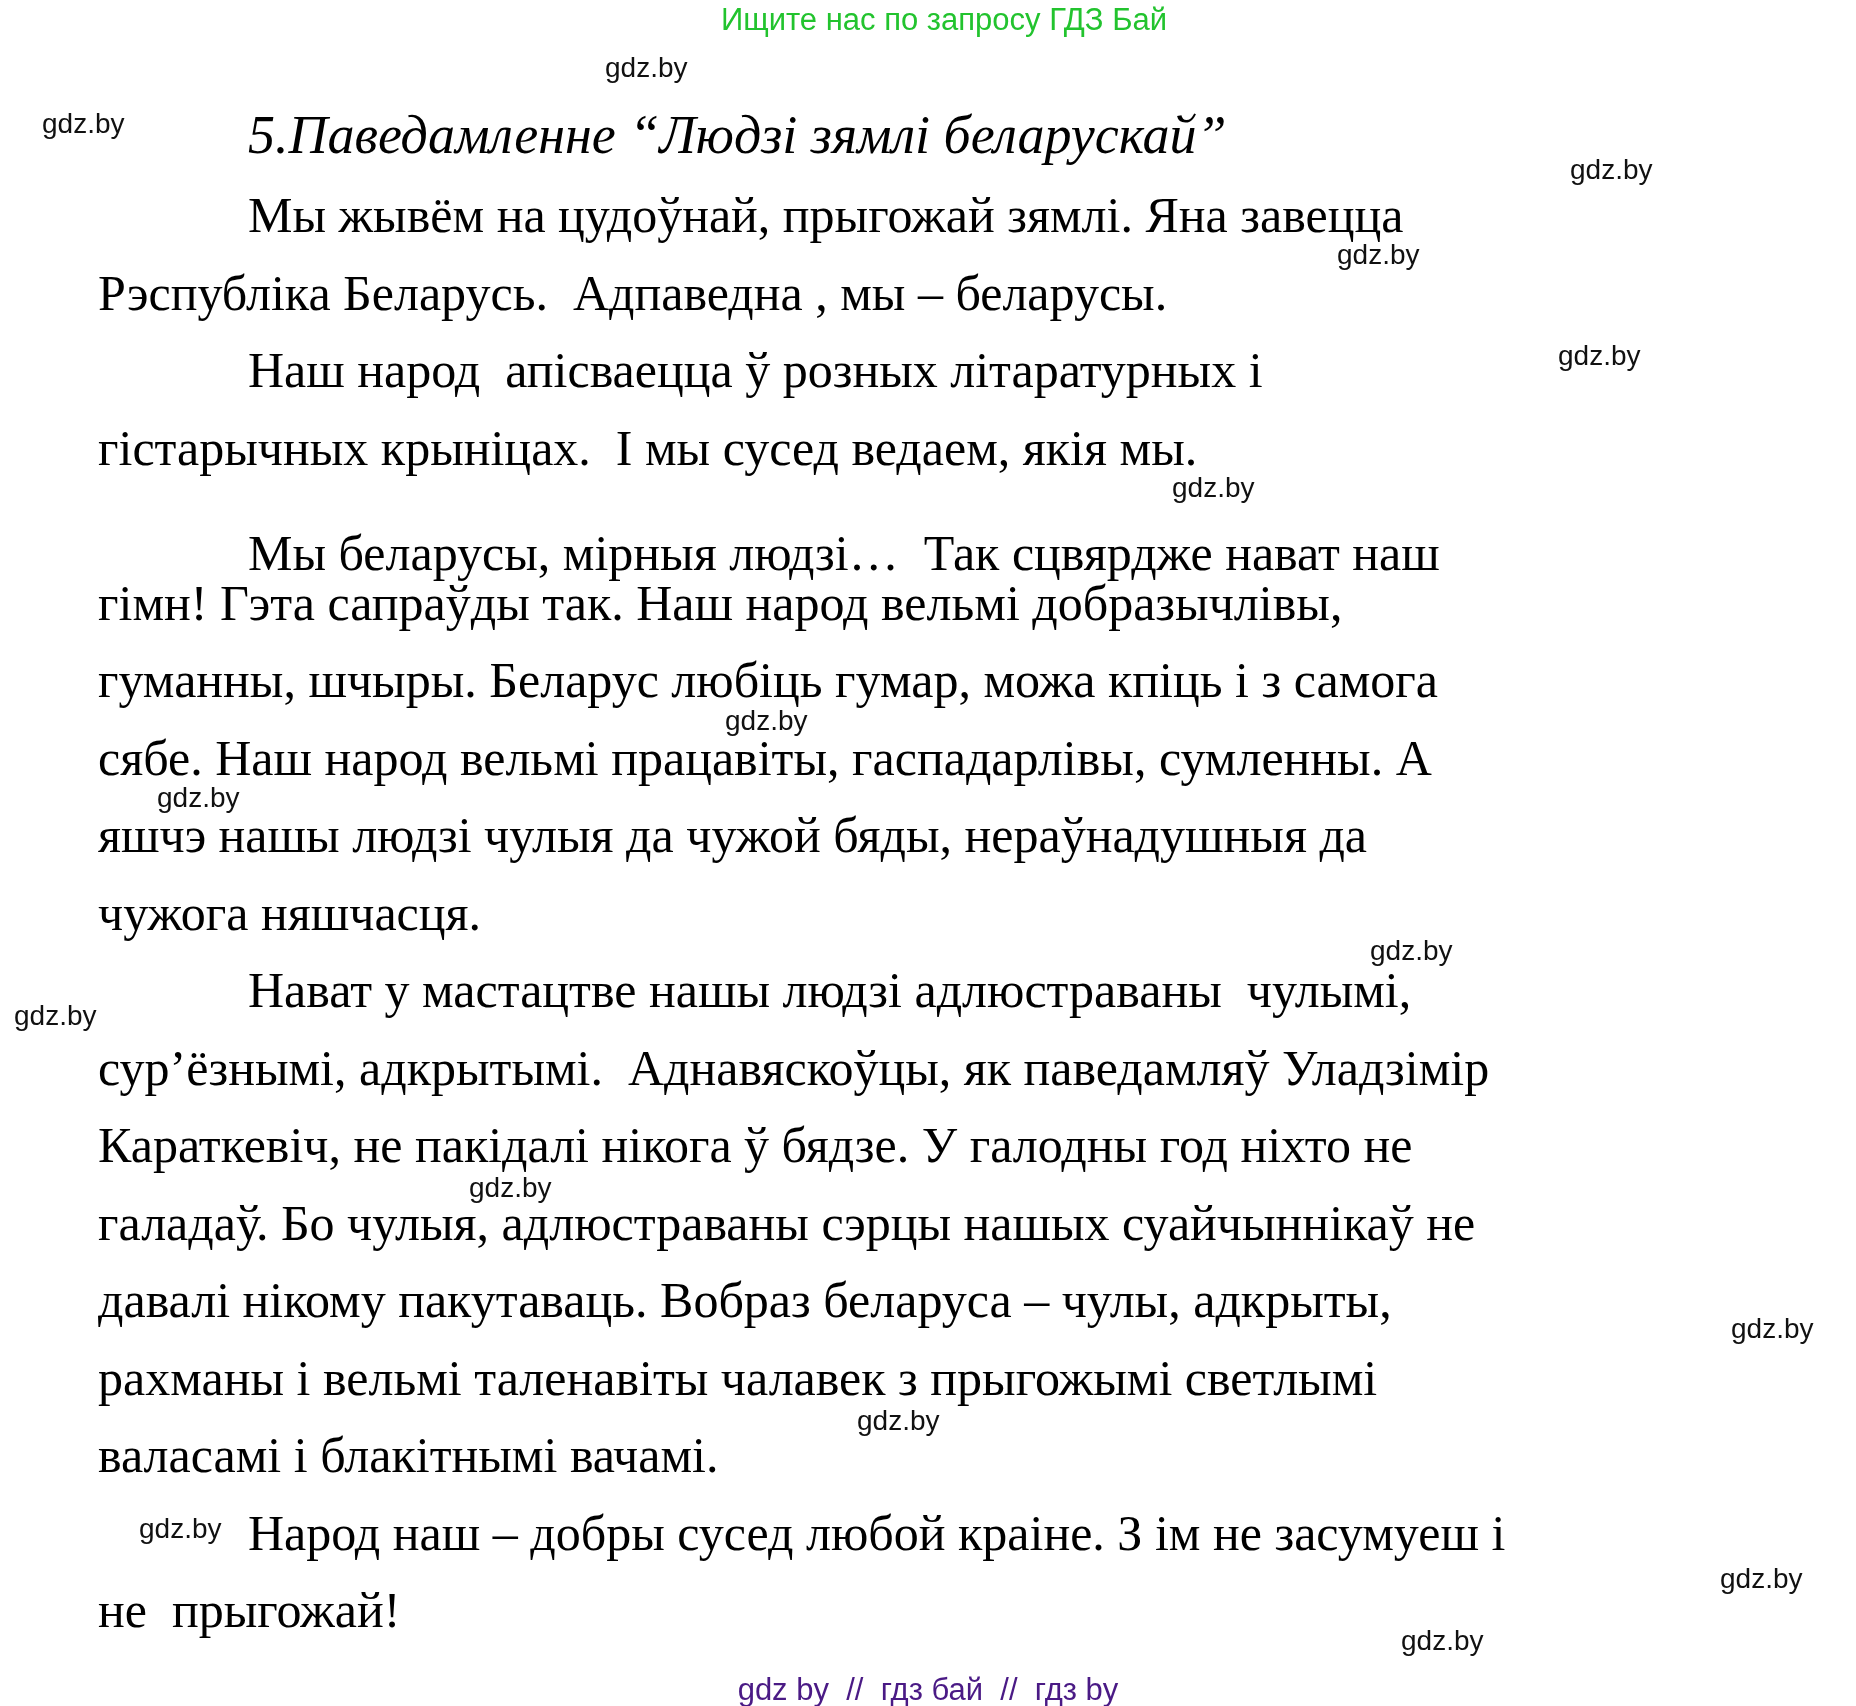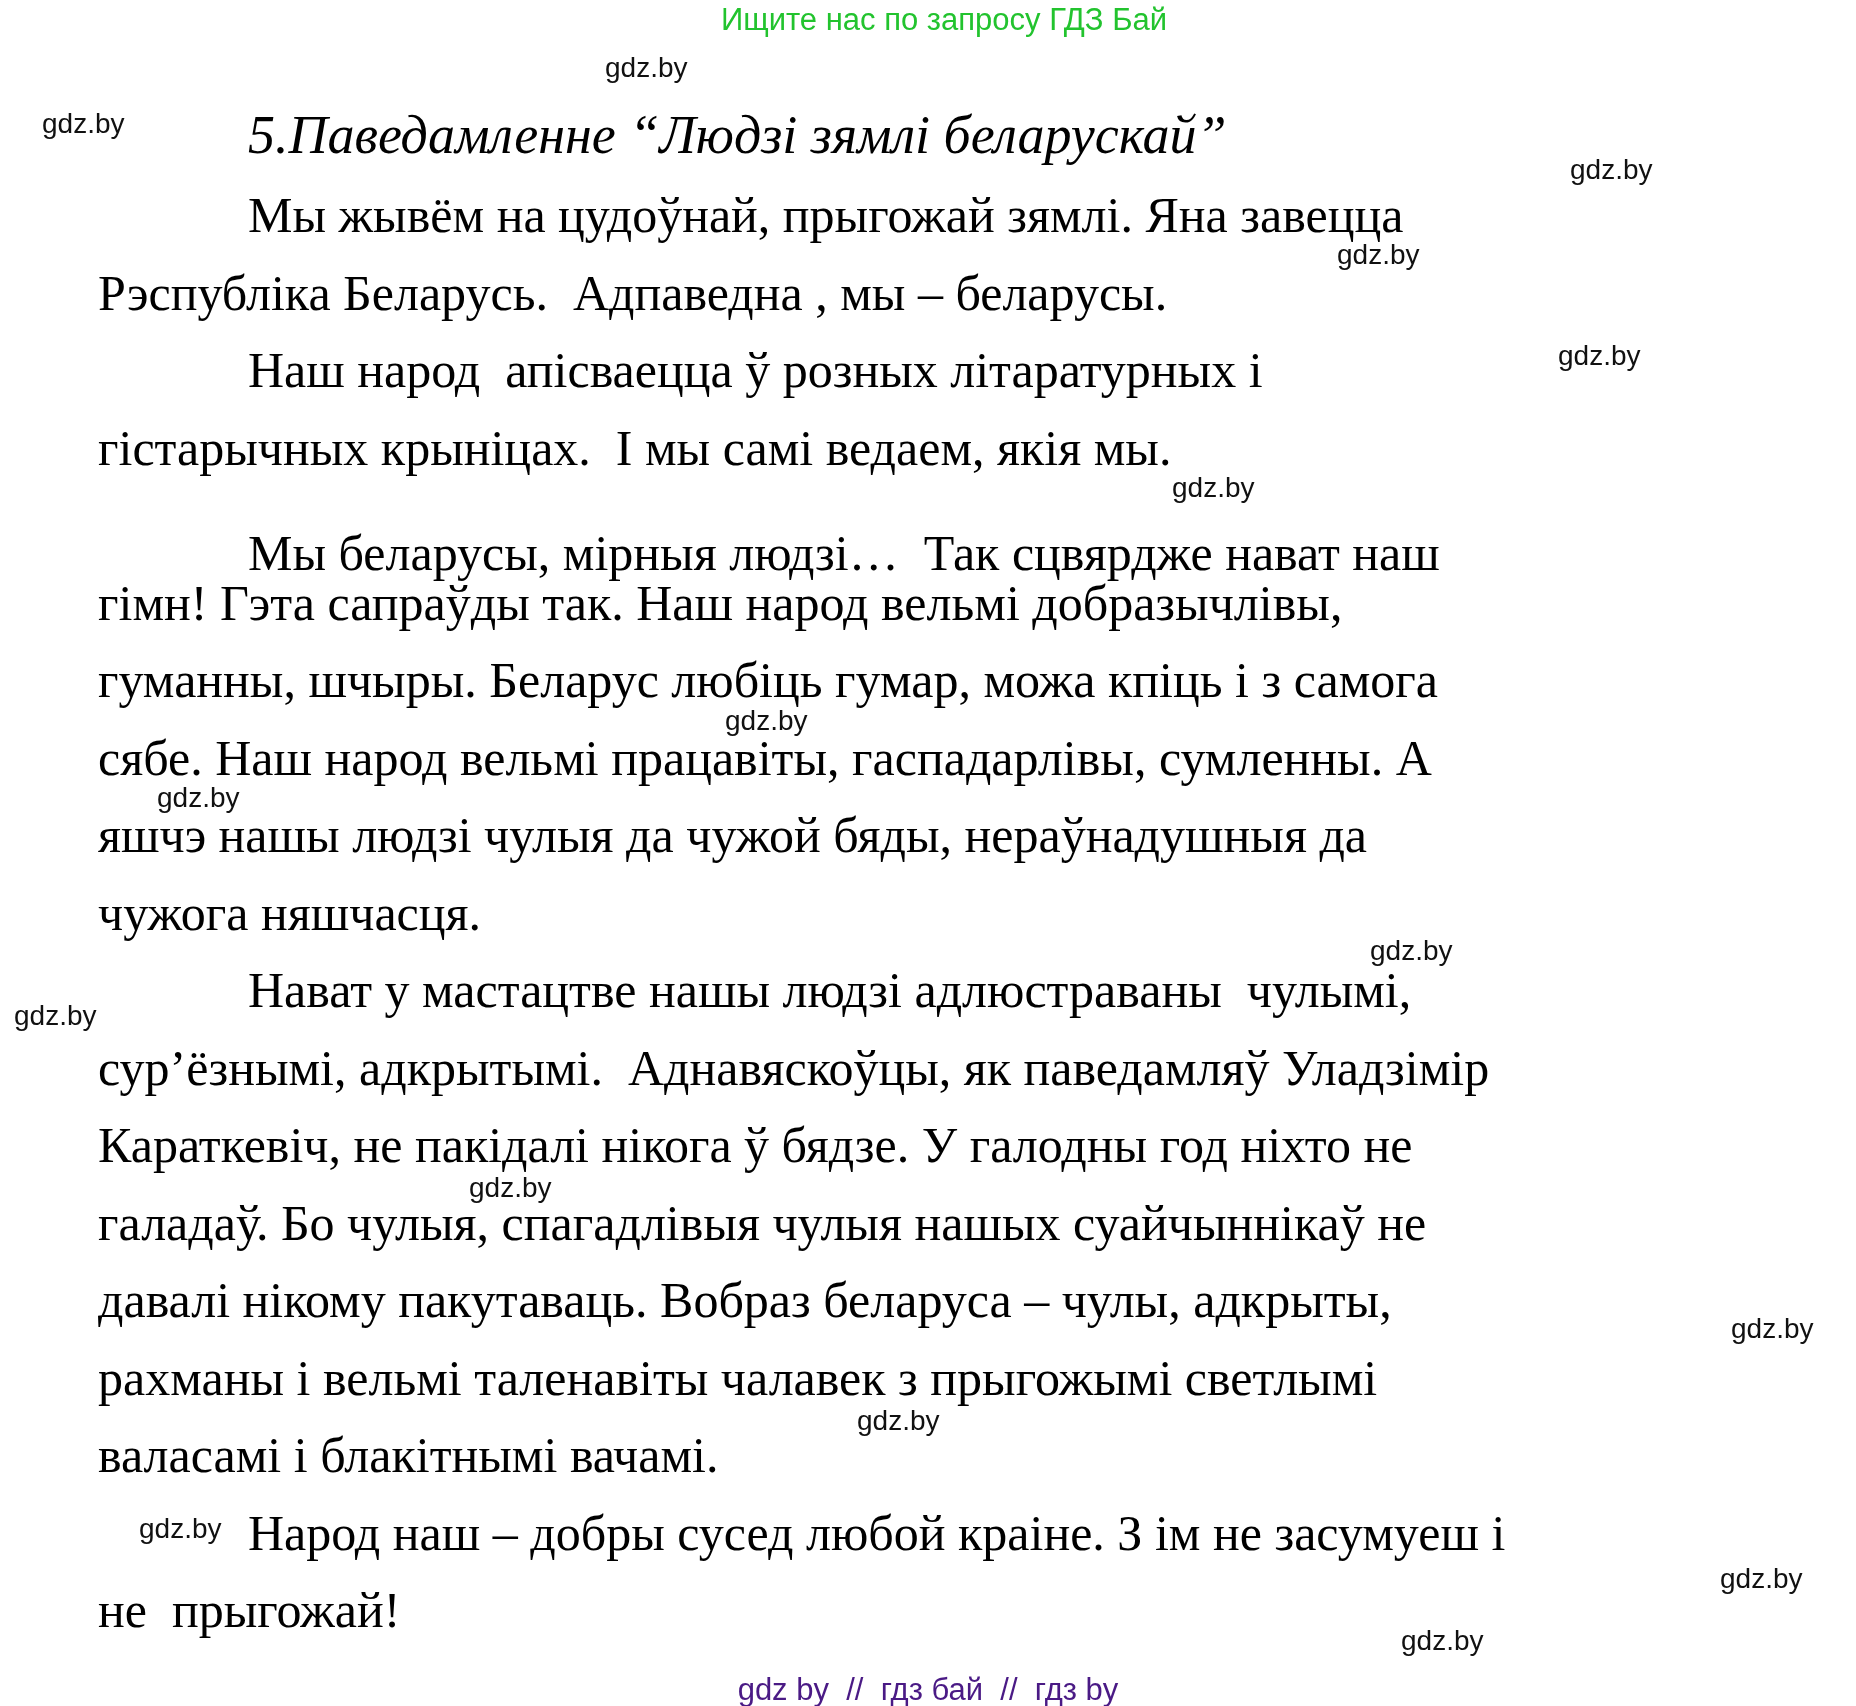--- a/index.html
+++ b/index.html
@@ -47,30 +47,30 @@
 <div class="wm" style="left:857px;top:1405px">gdz.by</div>
 <div class="wm" style="left:139px;top:1513px">gdz.by</div>
 <div class="wm" style="left:1720px;top:1563px">gdz.by</div>
 <div class="wm" style="left:1401px;top:1625px">gdz.by</div>
 
 <div class="title">5.Паведамленне “Людзі зямлі беларускай”</div>
 
 <div class="line indent" style="top:190px">Мы жывём на цудоўнай, прыгожай зямлі. Яна завецца</div>
 <div class="line" style="top:268px">Рэспубліка Беларусь.  Адпаведна , мы – беларусы.</div>
 <div class="line indent" style="top:345px">Наш народ  апісваецца ў розных літаратурных і</div>
-<div class="line" style="top:423px">гістарычных крыніцах.  І мы самі ведаем, якія мы.</div>
+<div class="line" style="top:423px">гістарычных крыніцах.  І мы сусед ведаем, якія мы.</div>
 <div class="line indent" style="top:528px">Мы беларусы, мірныя людзі…  Так сцвярдже нават наш</div>
 <div class="line" style="top:578px">гімн! Гэта сапраўды так. Наш народ вельмі добразычлівы,</div>
 <div class="line" style="top:655px">гуманны, шчыры. Беларус любіць гумар, можа кпіць і з самога</div>
 <div class="line" style="top:733px">сябе. Наш народ вельмі працавіты, гаспадарлівы, сумленны. А</div>
 <div class="line" style="top:810px">яшчэ нашы людзі чулыя да чужой бяды, нераўнадушныя да</div>
 <div class="line" style="top:888px">чужога няшчасця.</div>
 <div class="line indent" style="top:965px">Нават у мастацтве нашы людзі адлюстраваны  чулымі,</div>
 <div class="line" style="top:1043px">сур’ёзнымі, адкрытымі.  Аднавяскоўцы, як паведамляў Уладзімір</div>
 <div class="line" style="top:1120px">Караткевіч, не пакідалі нікога ў бядзе. У галодны год ніхто не</div>
-<div class="line" style="top:1198px">галадаў. Бо чулыя, спагадлівыя чулыя нашых суайчыннікаў не</div>
+<div class="line" style="top:1198px">галадаў. Бо чулыя, адлюстраваны сэрцы нашых суайчыннікаў не</div>
 <div class="line" style="top:1275px">давалі нікому пакутаваць. Вобраз беларуса – чулы, адкрыты,</div>
 <div class="line" style="top:1353px">рахманы і вельмі таленавіты чалавек з прыгожымі светлымі</div>
 <div class="line" style="top:1430px">валасамі і блакітнымі вачамі.</div>
 <div class="line indent" style="top:1508px">Народ наш – добры сусед любой краіне. З ім не засумуеш і</div>
 <div class="line" style="top:1585px">не  прыгожай!</div>
 
 <div class="footer">gdz by  //  гдз бай  //  гдз by</div>
 
 </body></html>

